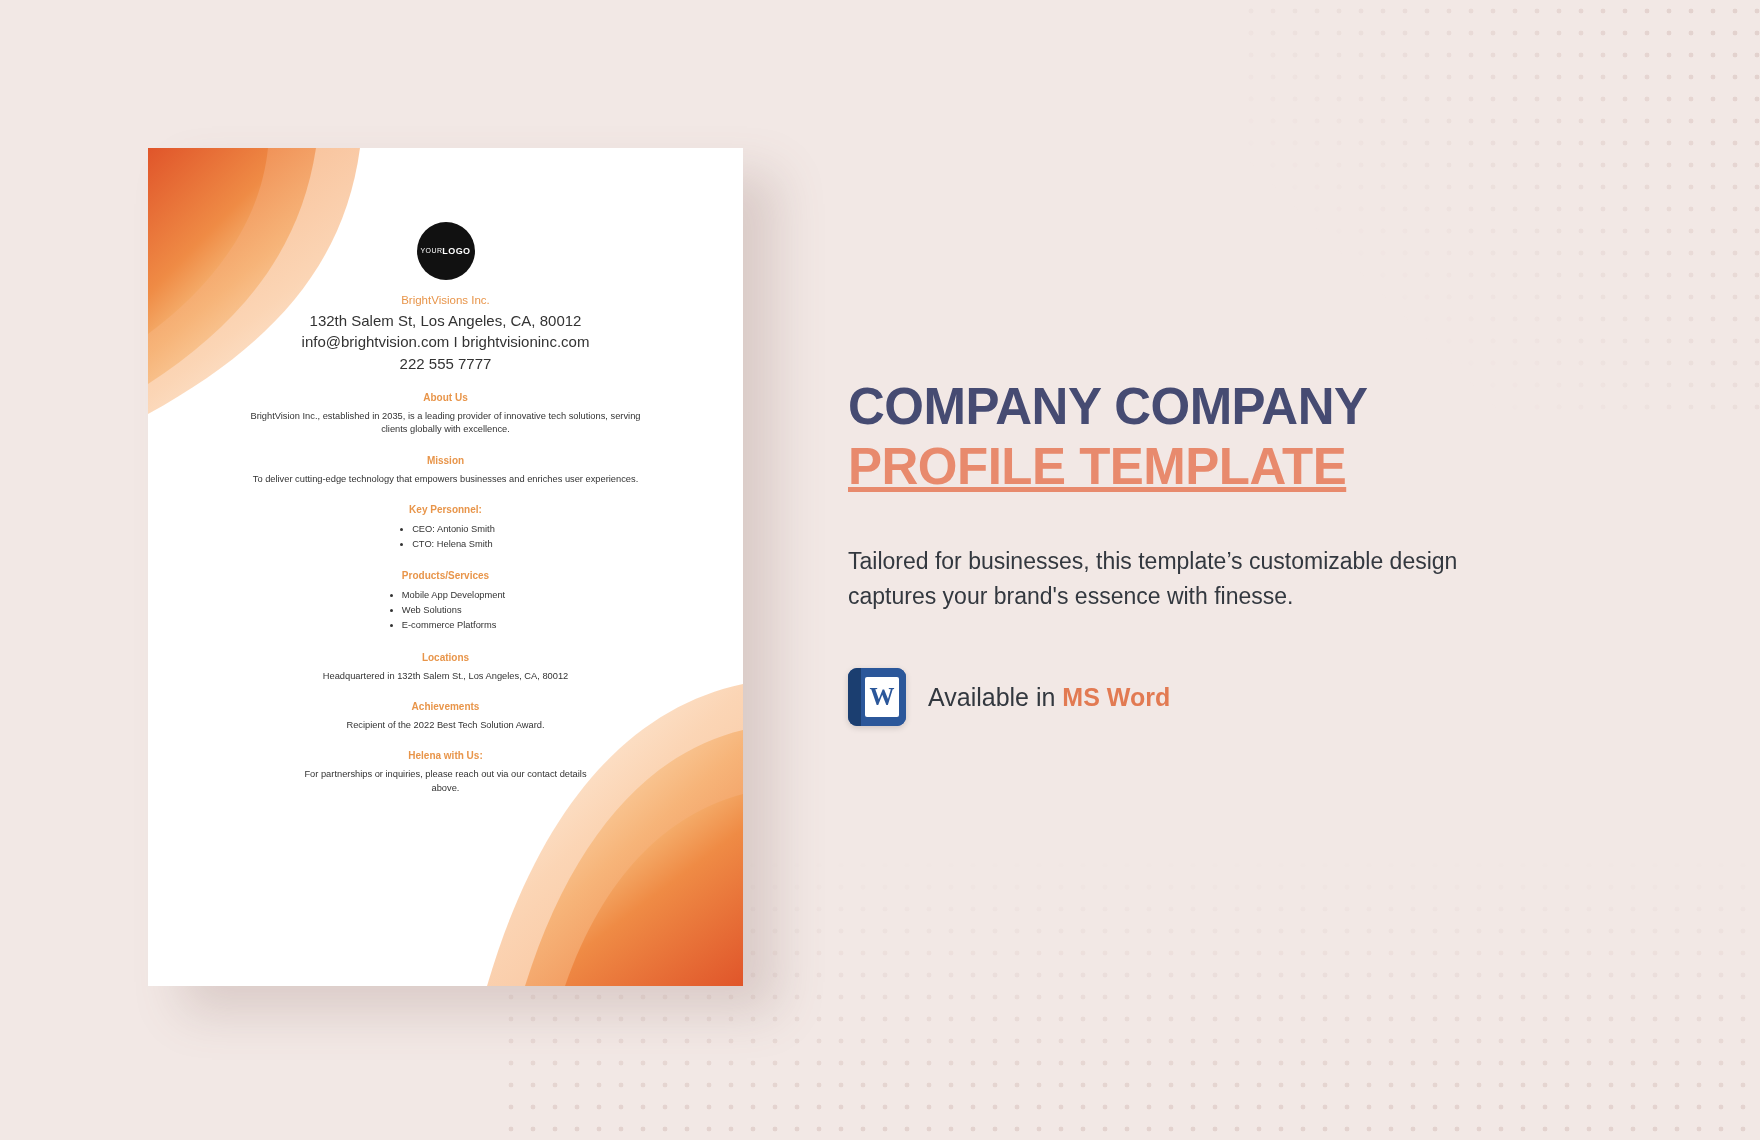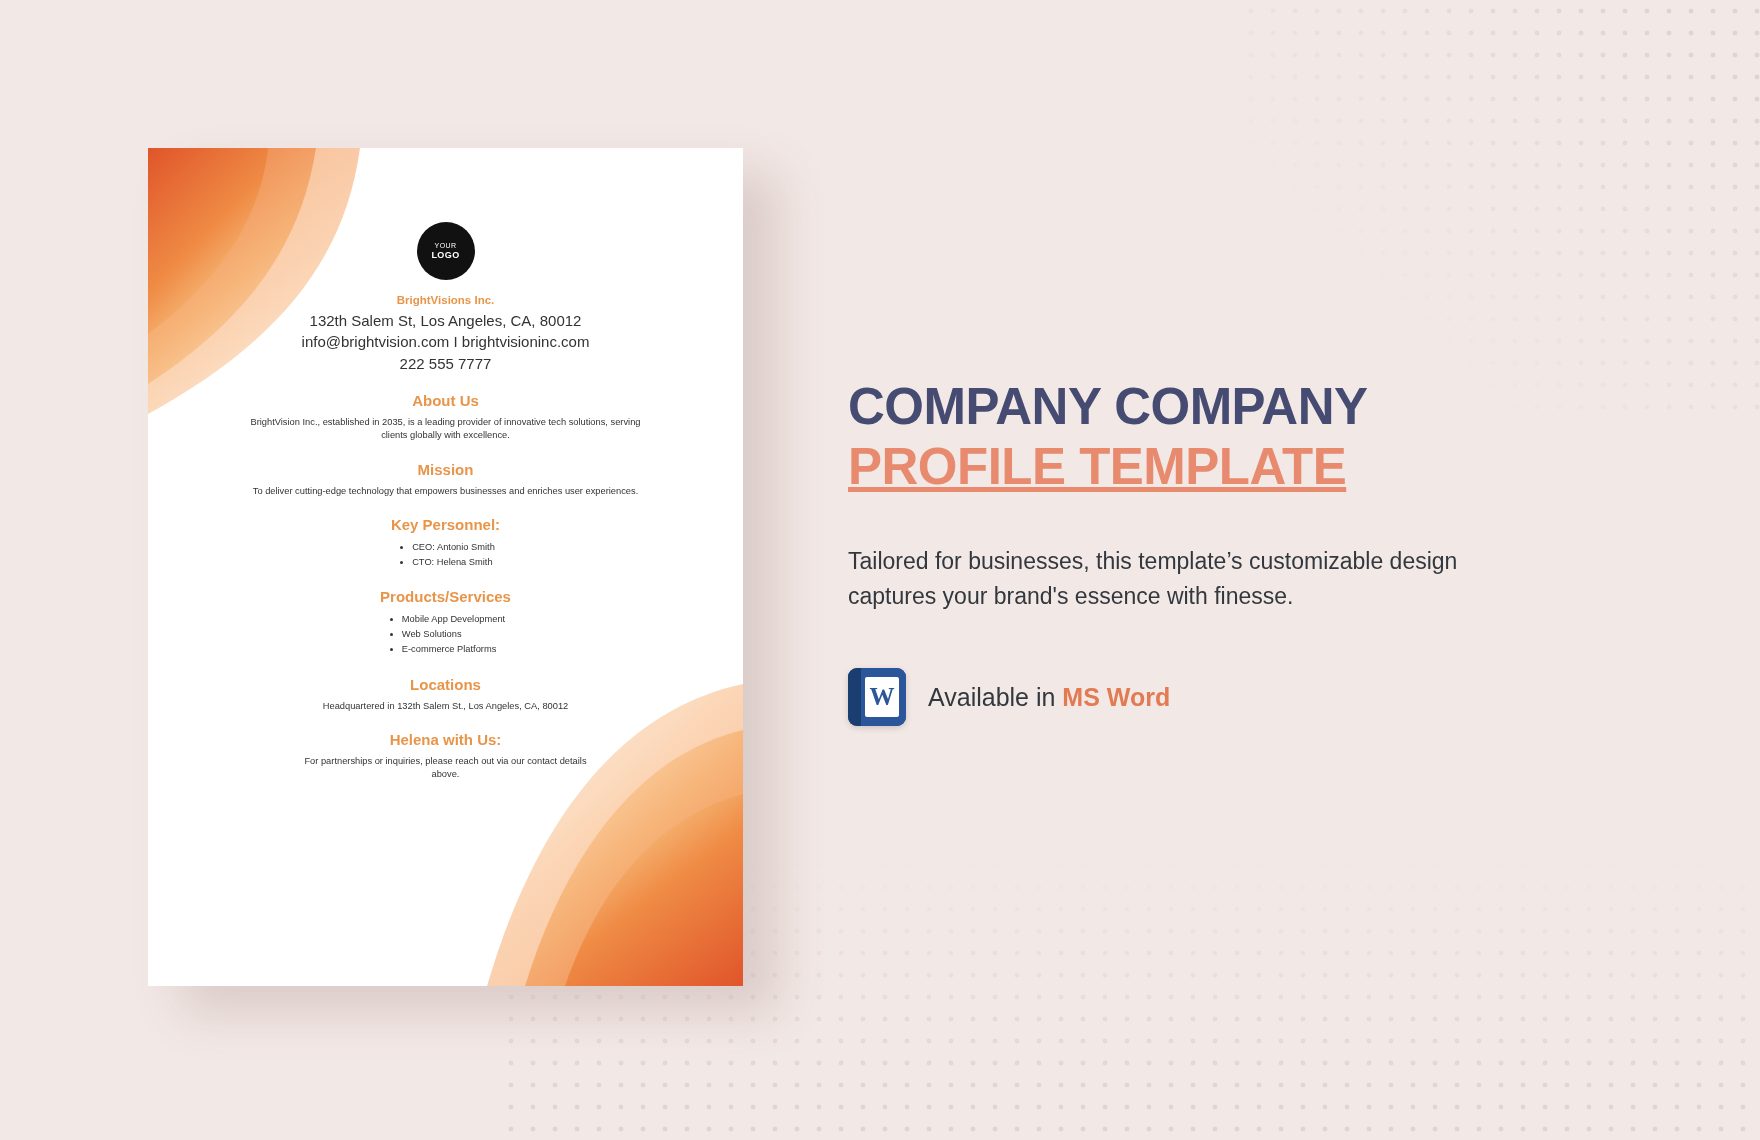--- a/index.html
+++ b/index.html
@@ -56,36 +56,36 @@
     position: absolute;
     left: 0; top: 0; width: 100%;
     padding: 74px 58px 0 58px;
     text-align: center;
     color: #2f2f2f;
   }
   #logo-badge {
     width: 58px; height: 58px; border-radius: 50%;
     background: #111111;
     margin: 0 auto 14px auto;
-    display: flex; flex-direction: column;
+    display: flex; 
     align-items: center; justify-content: center;
     color: #ffffff;
   }
   #logo-badge .l1 { font-size: 7px; letter-spacing: .4px; line-height: 1.15; }
   #logo-badge .l2 { font-size: 9px; font-weight: bold; letter-spacing: .4px; line-height: 1.15; }
 
   .company-name {
-    font-size: 11.5px; font-weight: bold; color: #e8954a;
+    font-size: 11.5px; font-weight: normal; color: #e8954a;
     margin-bottom: 4px;
   }
   .company-line { font-size: 15px; color: #333; line-height: 1.42; }
 
   .section { margin-top: 18px; }
   .section-title {
-    font-size: 15px; font-weight: bold; color: #e8954a;
+    font-size: 10px; font-weight: bold; color: #e8954a;
     margin-bottom: 7px;
   }
   .section-body {
     font-size: 9.3px; color: #333; line-height: 1.45;
     max-width: 400px; margin: 0 auto;
   }
   .bullets {
     display: inline-block; text-align: left;
     margin: 0 auto; padding-left: 16px;
     font-size: 9.3px; color: #333; line-height: 1.62;
@@ -224,20 +224,24 @@
             <li>Web Solutions</li>
             <li>E-commerce Platforms</li>
           </ul>
         </div>
 
         <div class="section">
           <div class="section-title">Locations</div>
           <div class="section-body">Headquartered in 132th Salem St., Los Angeles, CA, 80012</div>
         </div>
 
+        <div class="section">
+          <div class="section-title">Achievements</div>
+          <div class="section-body">Recipient of the 2022 Best Tech Solution Award.</div>
+        </div>
 
         <div class="section">
           <div class="section-title">Helena with Us:</div>
           <div class="section-body" style="max-width:300px">For partnerships or inquiries, please reach out via our contact details above.</div>
         </div>
 
       </div>
     </div>
   </div>
 

